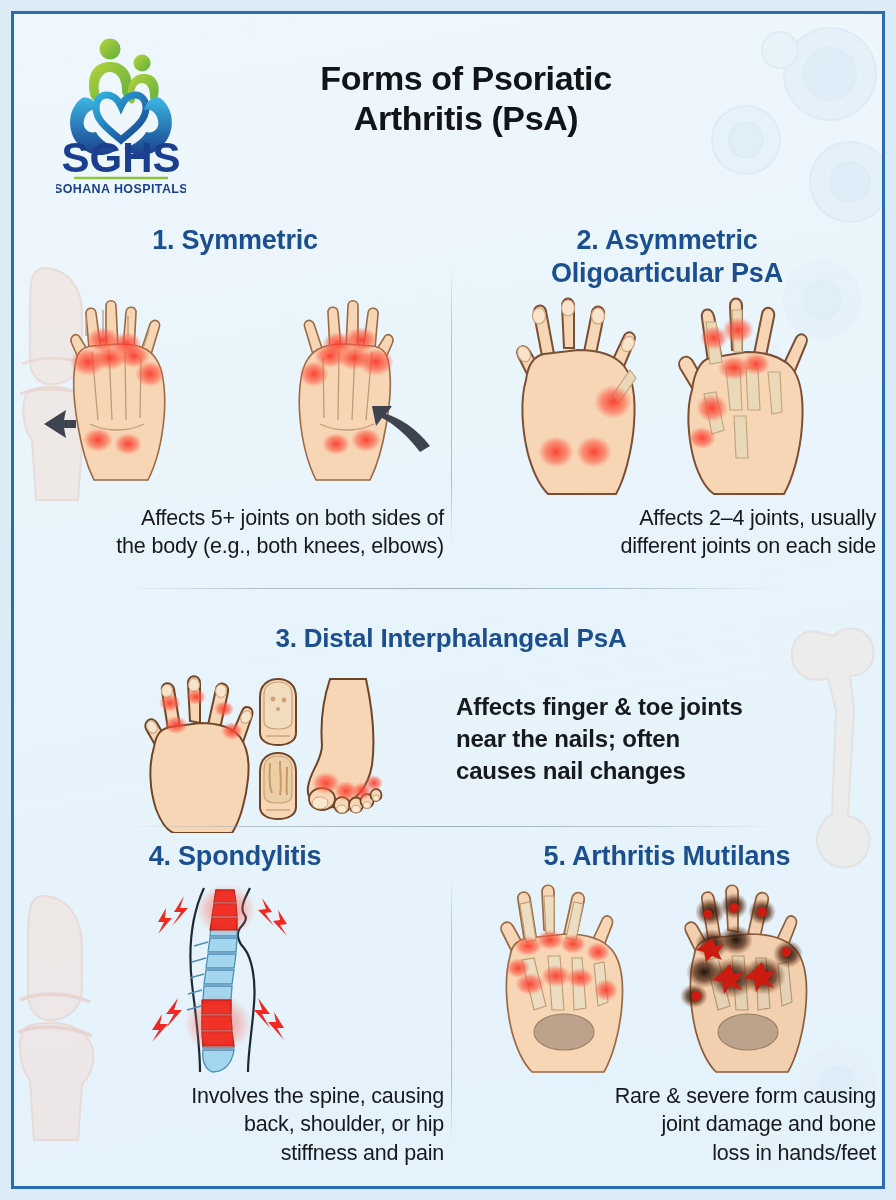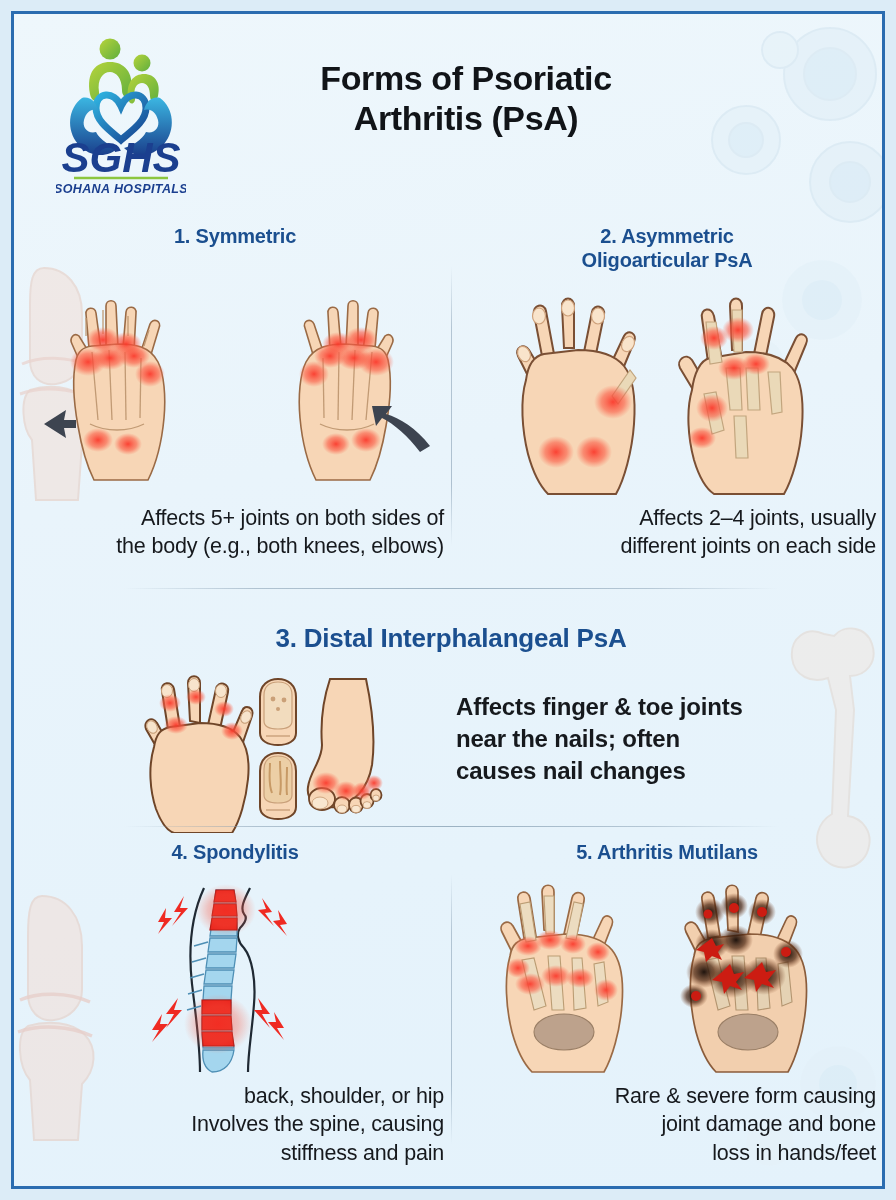--- a/index.html
+++ b/index.html
@@ -20,33 +20,33 @@
   }
 
   
   .wm { position:absolute; pointer-events:none; }
   .wm-cells { opacity:.5; }
   .wm-knee  { opacity:.55; }
   .wm-bone  { opacity:.5; }
 
   
   .header { position:absolute; left:0; top:0; width:100%; height:196px; }
-  .logo { position:absolute; left:42px; top:22px; width:130px; height:162px;font-style:italic; }
+  .logo { position:absolute; left:42px; top:22px; width:130px; height:162px; }
   .logo-text { font-family:"Liberation Sans", sans-serif; }
   .title {
     position:absolute; left:172px; top:44px; width:560px;
     text-align:center; color:#111418;
     font-size:34px; font-weight:bold; line-height:1.18;
     letter-spacing:-.4px;
   }
 
   
   .sec { position:absolute; }
   .heading {
-    color:#1b4f8f; font-size:20px; font-weight:bold;
+    color:#1b4f8f; font-size:27px; font-weight:bold;
     line-height:1.22; text-align:center; letter-spacing:-.2px;
   }
   .heading.small { font-size:26px; }
   .caption {
     color:#16191d; font-size:21.5px; line-height:1.32;
     text-align:right; letter-spacing:-.2px;
   }
   .caption.bold { font-weight:bold; text-align:left; font-size:24px; line-height:1.34; }
 
   .divider {
@@ -477,22 +477,22 @@
         <path d="M118 14 L128 28 L121 29 L130 42 L114 26 L122 25 Z"></path>
         <path d="M134 26 L143 40 L136 41 L143 52 L129 37 L136 36 Z"></path>
         <path d="M34 114 L22 130 L30 130 L22 144 L38 126 L30 126 Z"></path>
         <path d="M18 130 L8 146 L15 146 L8 158 L24 140 L16 140 Z"></path>
         <path d="M114 114 L126 130 L118 130 L126 144 L110 126 L118 126 Z"></path>
         <path d="M130 128 L140 144 L133 144 L140 156 L124 138 L132 138 Z"></path>
       </g>
     </svg>
 
     <div class="caption" style="position:absolute; left:0; top:246px; width:418px;">
+      <div>Involves the spine, causing</div>
       <div>back, shoulder, or hip</div>
-      <div>Involves the spine, causing</div>
       <div>stiffness and pain</div>
     </div>
   </div>
 
   <div class="sec" style="left:444px; top:822px; width:418px; height:340px;">
 
     <div class="heading" style="padding-top:4px;">
       <div>5. Arthritis Mutilans</div>
     </div>
 

